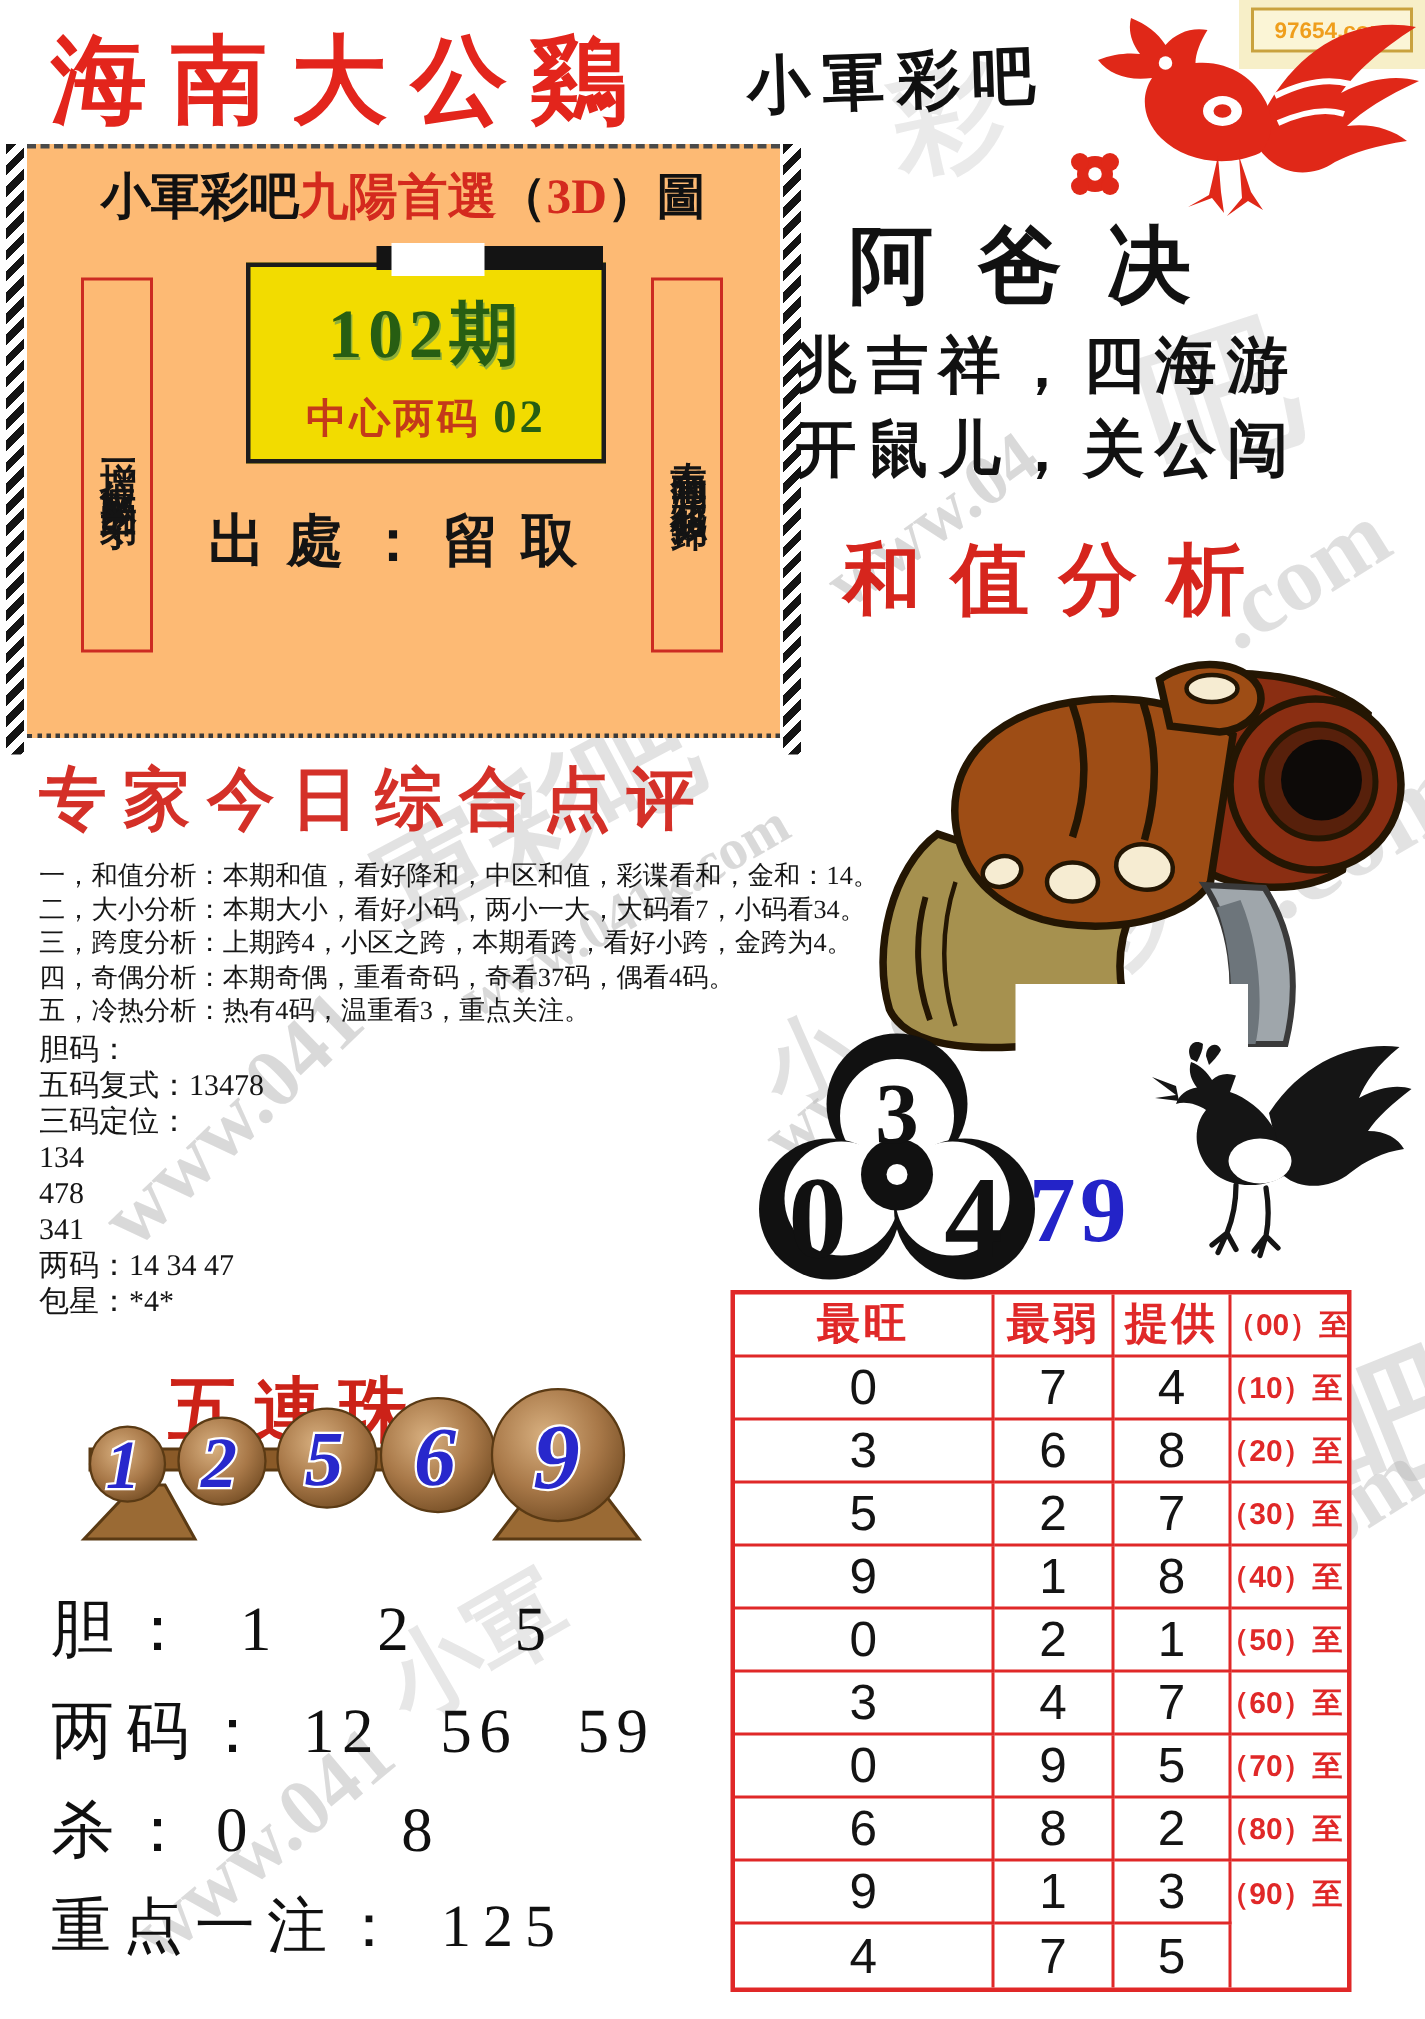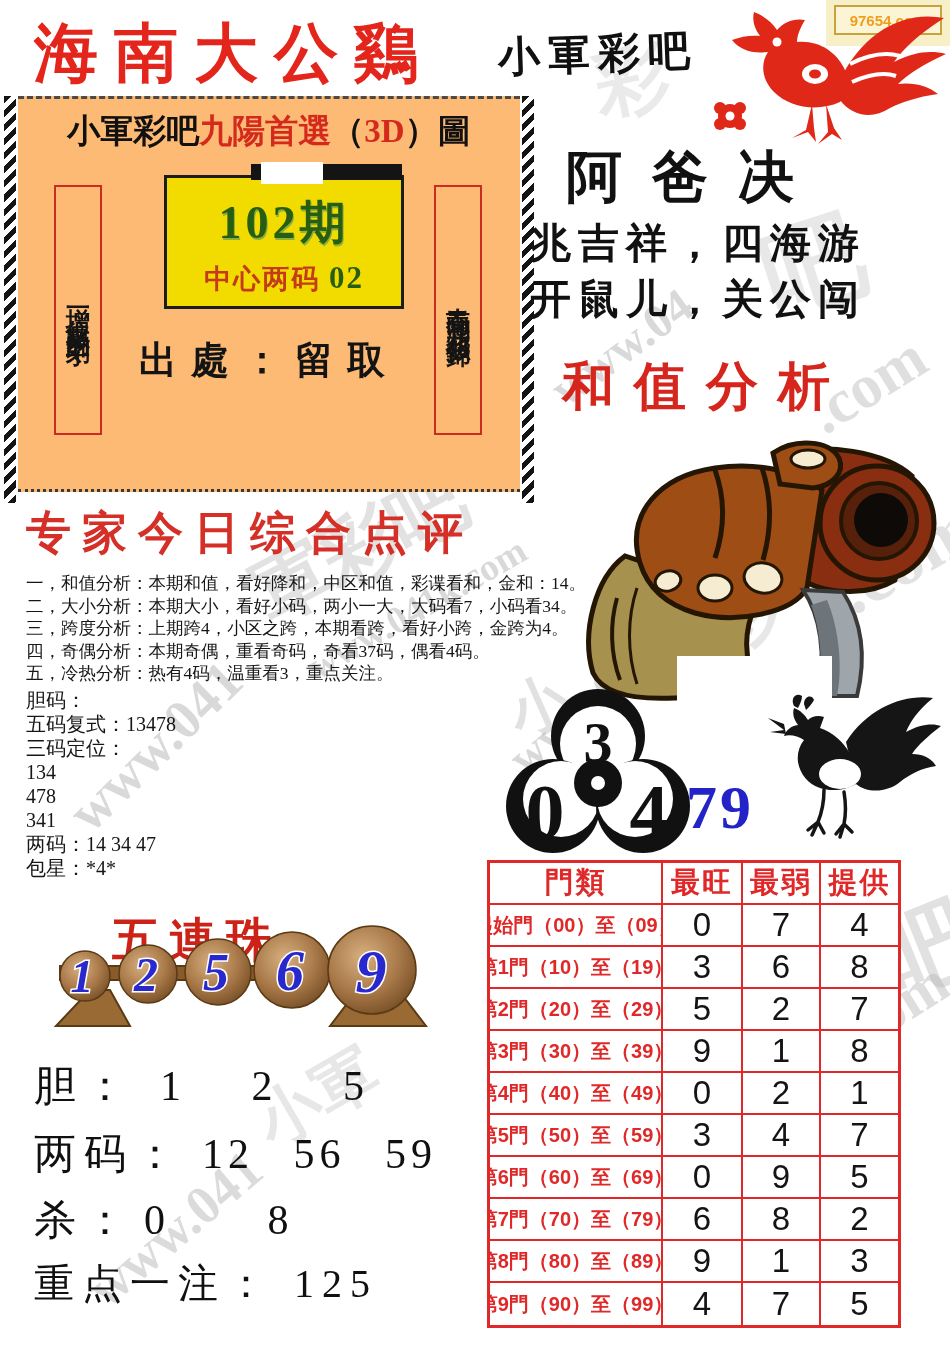--- a/index.html
+++ b/index.html
@@ -242,21 +242,20 @@
       <path d="M128,94 C118,100 104,102 92,98 C80,94 72,84 70,72 C69,64 71,56 76,50 C70,46 62,44 56,46 C58,40 63,36 70,35 C66,30 64,24 66,18 C72,20 77,25 80,30 C84,26 90,25 96,27 L92,38 C104,42 116,52 122,64 Z"></path>
       <path d="M56,34 L40,28 L56,40 L42,42 L58,44 Z"></path>
       <path d="M66,16 C62,8 68,2 74,6 C74,10 72,14 70,18 Z"></path>
       <path d="M76,14 C76,6 84,4 86,10 C84,14 80,18 78,20 Z"></path>
     </g>
     <ellipse cx="112" cy="84" rx="21" ry="15" fill="#ffffff"></ellipse>
     <path d="M96,100 C96,112 94,122 90,132 M90,132 L80,140 M90,132 L96,143 M90,132 L84,145 M116,102 C118,114 118,124 116,134 M116,134 L108,144 M116,134 L124,142 M116,134 L112,147" stroke="#151515" stroke-width="3.5" fill="none" stroke-linecap="round"></path>
   </svg>
 
   <div class="door-table abs">
-    <div class="head-cell">門類</div>
     <div class="head-cell">最旺</div>
     <div class="head-cell">最弱</div>
     <div class="head-cell">提供</div>
 
     <div class="door-cell">起始門（00）至（09）</div>
     <div class="num-cell">0</div>
     <div class="num-cell">7</div>
     <div class="num-cell">4</div>
 
     <div class="door-cell">第1門（10）至（19）</div>

